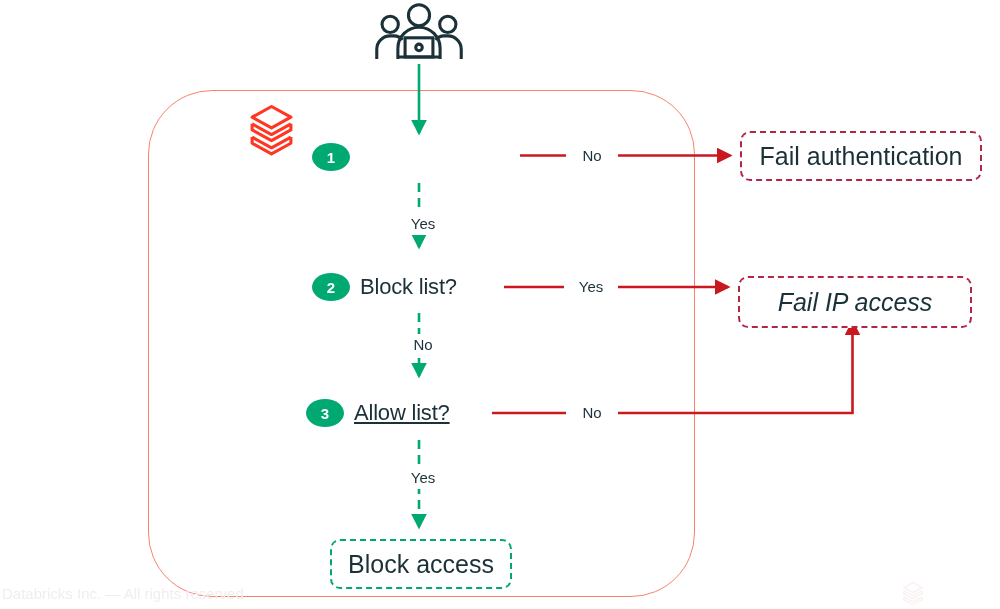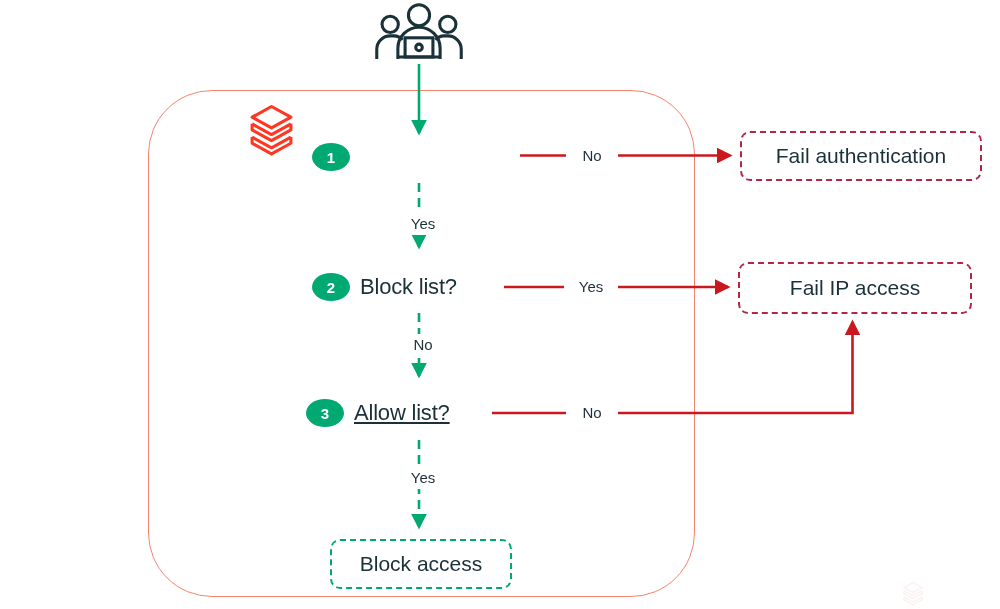--- a/index.html
+++ b/index.html
@@ -11,21 +11,21 @@
   .wires{position:absolute;left:0;top:0;pointer-events:none;}
   .g{stroke:#00a972;stroke-width:2.6;fill:none;}
   .dash{stroke-dasharray:9 6;}
   .r{stroke:#c9181e;stroke-width:2.6;fill:none;}
   .badge{position:absolute;width:38px;height:28px;border-radius:50%;background:#00a972;
          color:#fff;font-weight:bold;font-size:15px;display:flex;align-items:center;justify-content:center;}
   .q{position:absolute;height:28px;line-height:28px;font-size:22px;letter-spacing:-0.2px;white-space:nowrap;}
   .lbl{position:absolute;height:22px;line-height:22px;font-size:15px;text-align:center;
        background:#fff;padding:0 4px;white-space:nowrap;}
   .box{position:absolute;display:flex;align-items:center;justify-content:center;
-       font-size:21px;border-radius:10px;background:#fff;white-space:nowrap;}
+       font-size:25px;border-radius:10px;background:#fff;white-space:nowrap;}
   .box.fail{border:2px dashed #b42547;}
   .box.allow{border:2px dashed #00a972;}
   .copyright{position:absolute;left:2px;top:585px;font-size:15px;color:#f2eded;white-space:nowrap;}
 </style>
 </head>
 <body>
 
 <div class="stage">
 
   <svg class="abs" style="left:371px;top:3px;" width="96" height="60" viewBox="0 0 100 62">
@@ -78,23 +78,24 @@
   <div class="q" style="left:360px;top:273px;">Block list?</div>
   <div class="lbl" style="left:564px;top:276px;width:46px;">Yes</div>
   <div class="lbl" style="left:399px;top:334px;width:40px;">No</div>
 
   <div class="badge" style="left:306px;top:399px;">3</div>
   <div class="q" style="left:354px;top:399px;text-decoration:underline;">Allow list?</div>
   <div class="lbl" style="left:566px;top:402px;width:44px;">No</div>
   <div class="lbl" style="left:397px;top:467px;width:44px;">Yes</div>
 
   <div class="box fail" style="left:740px;top:131px;width:238px;height:46px;">Fail authentication</div>
-  <div class="box fail" style="left:738px;top:262px;width:230px;height:48px;">Fail IP access</div>
+  <div class="box fail" style="left:738px;top:276px;width:230px;height:48px;font-style:italic;">Fail IP access</div>
   <div class="box allow" style="left:330px;top:539px;width:178px;height:46px;">Block access</div>
 
+  <div class="copyright">Databricks Inc. — All rights reserved</div>
   <svg class="abs" style="left:900px;top:581px;" width="26" height="27" viewBox="0 0 48 56">
     <g stroke="#fbf3f2" stroke-width="3.4" fill="none" stroke-linejoin="round">
       <path d="M24,3 L43,13.5 L24,24 L5,13.5 Z"></path>
       <path d="M5,20 L24,30.5 L43,20 M5,20 V26 L24,36.5 L43,26 V20"></path>
       <path d="M5,33 L24,43.5 L43,33 M5,33 V39 L24,49.5 L43,39 V33"></path>
     </g>
   </svg>
 
 </div>
 

